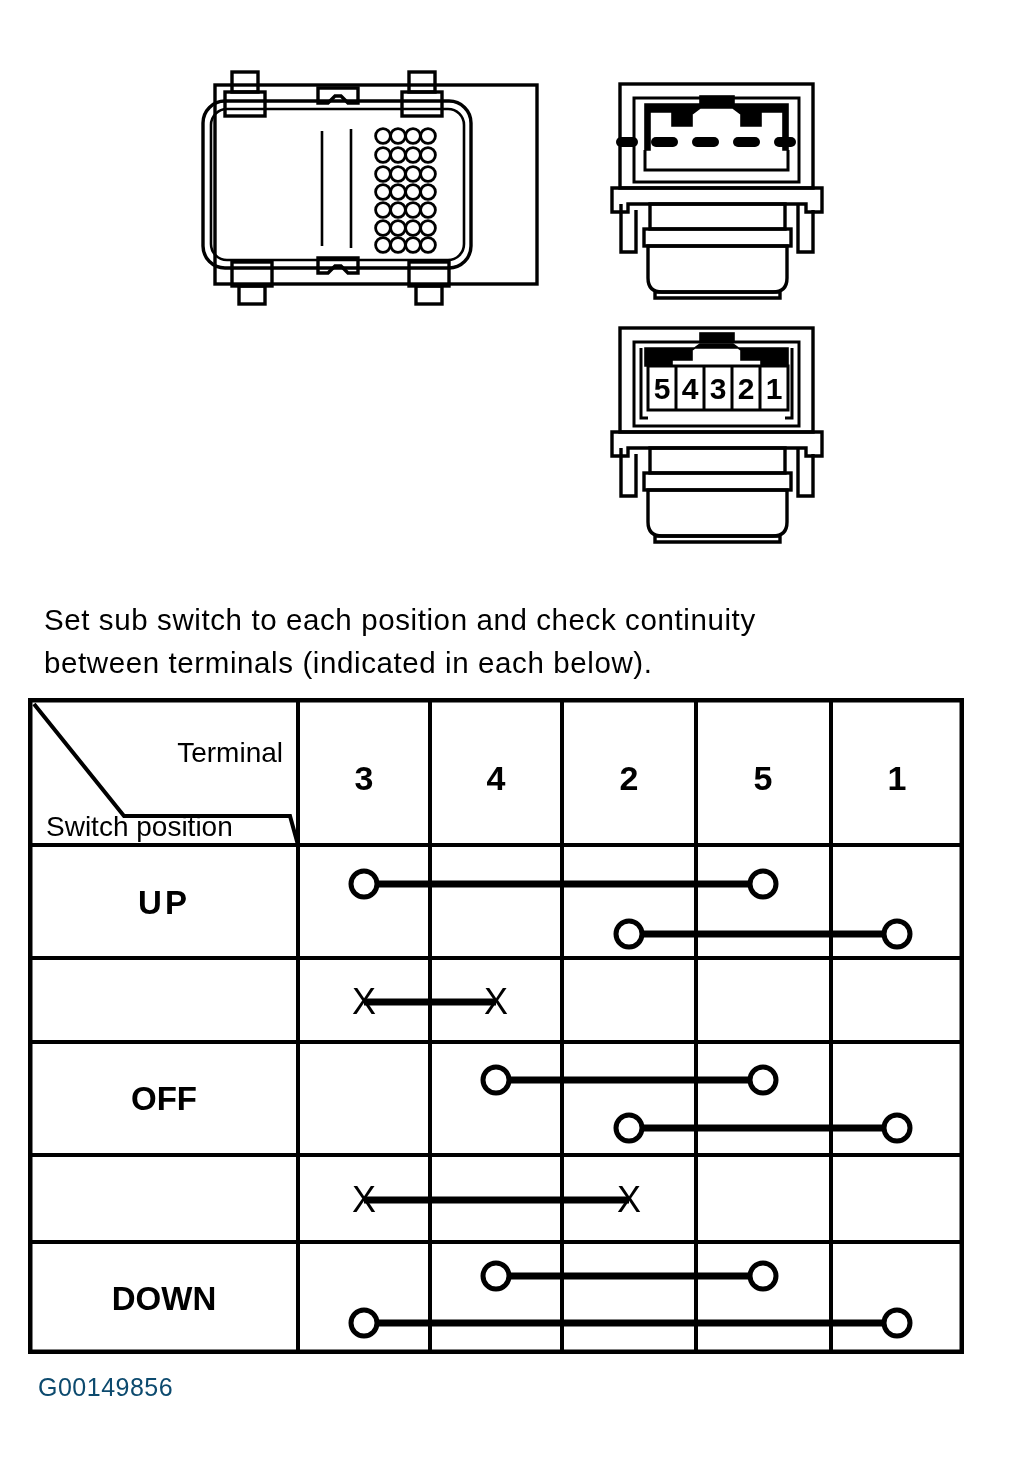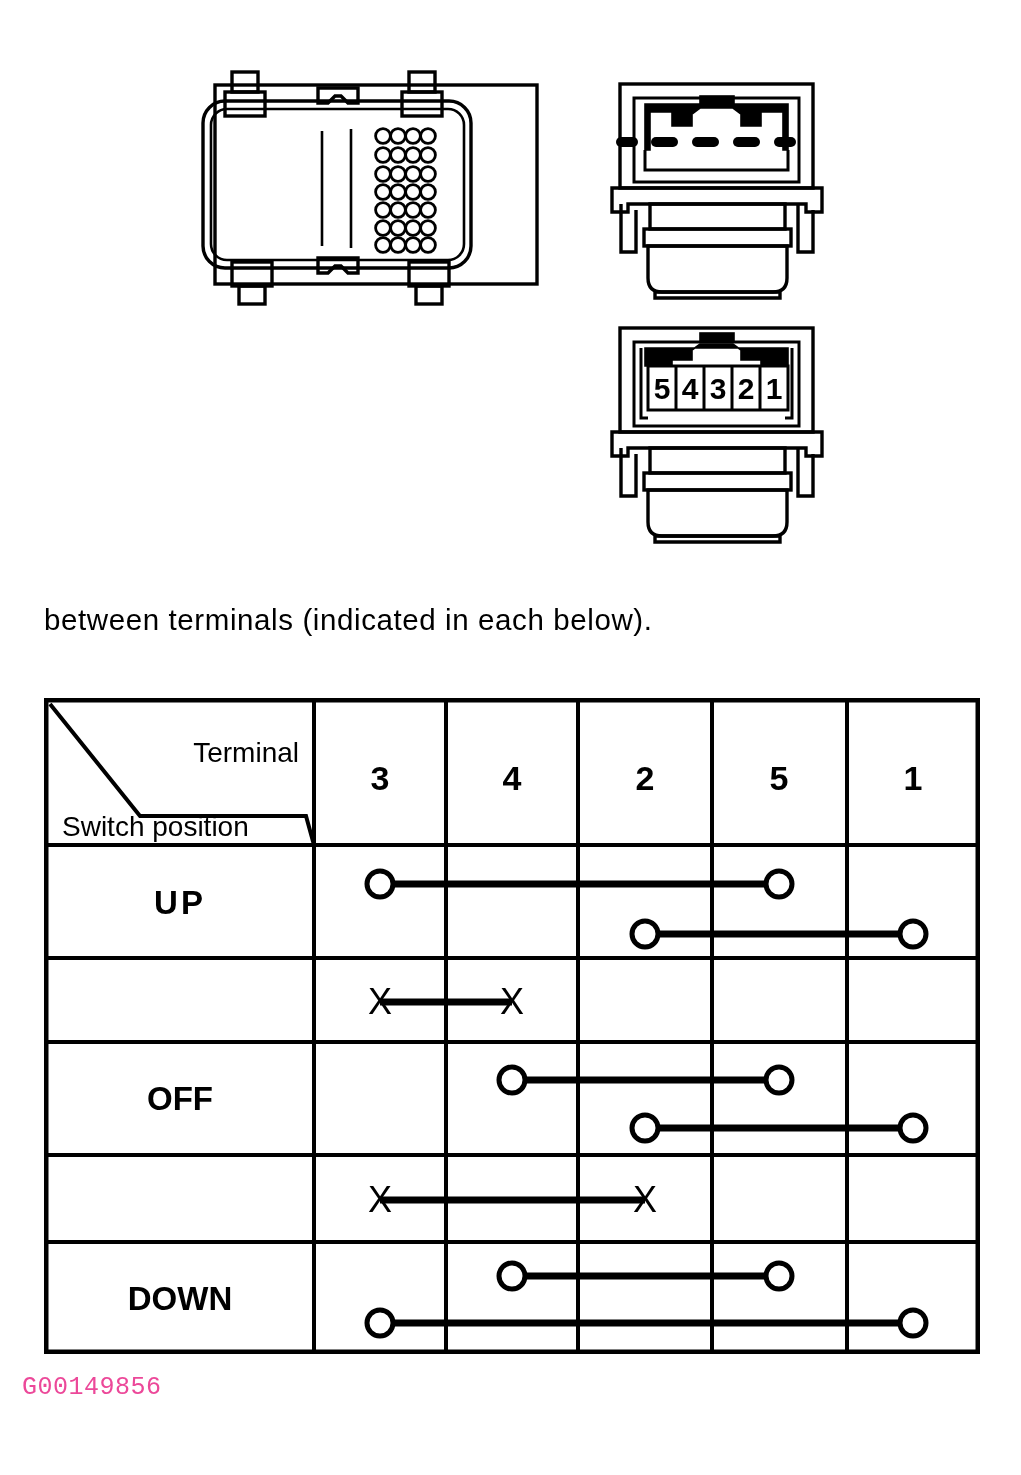--- a/index.html
+++ b/index.html
@@ -36,41 +36,40 @@
     line-height: 43px;
     letter-spacing: 0.6px;
     font-weight: 400;
     color: #000;
   }
   #instruction .line { display: block; white-space: nowrap; }
 
   
   #continuity-table {
     position: absolute;
-    left: 44px;
+    left: 28px;
     top: 698px;
     width: 936px;
     height: 732px;
   }
   #continuity-table svg { display: block; }
 
   .tbl-text {
     font-family: "Liberation Sans", sans-serif;
     fill: #000;
   }
 
   
   #caption {
     position: absolute;
-    left: 22px;
+    left: 38px;
     top: 1373px;
     font-size: 25px;
     letter-spacing: 0.5px;
-    color: #ec4899;
-    font-family: Liberation Mono, monospace;
+    color: #0c4a6e;
   }
 </style>
 </head>
 <body>
 
 <div id="figure-area">
   <svg width="1021" height="580" viewBox="0 0 1021 580" xmlns="http://www.w3.org/2000/svg">
     <g fill="none" stroke="#000" stroke-width="3.4" stroke-linejoin="miter" stroke-linecap="butt">
 
       <g>
@@ -199,20 +198,21 @@
       <text x="662" y="399">5</text>
       <text x="690" y="399">4</text>
       <text x="718" y="399">3</text>
       <text x="746" y="399">2</text>
       <text x="774" y="399">1</text>
     </g>
   </svg>
 </div>
 
 <div id="instruction">
+  <span class="line">Set sub switch to each position and check continuity</span>
   <span class="line">between terminals (indicated in each below).</span>
 </div>
 
 <div id="continuity-table">
   <svg width="936" height="656" viewBox="0 0 936 656" xmlns="http://www.w3.org/2000/svg">
 
     <g stroke="#000" fill="none">
 
       <rect x="2" y="2" width="932" height="652" stroke-width="5"></rect>
 

